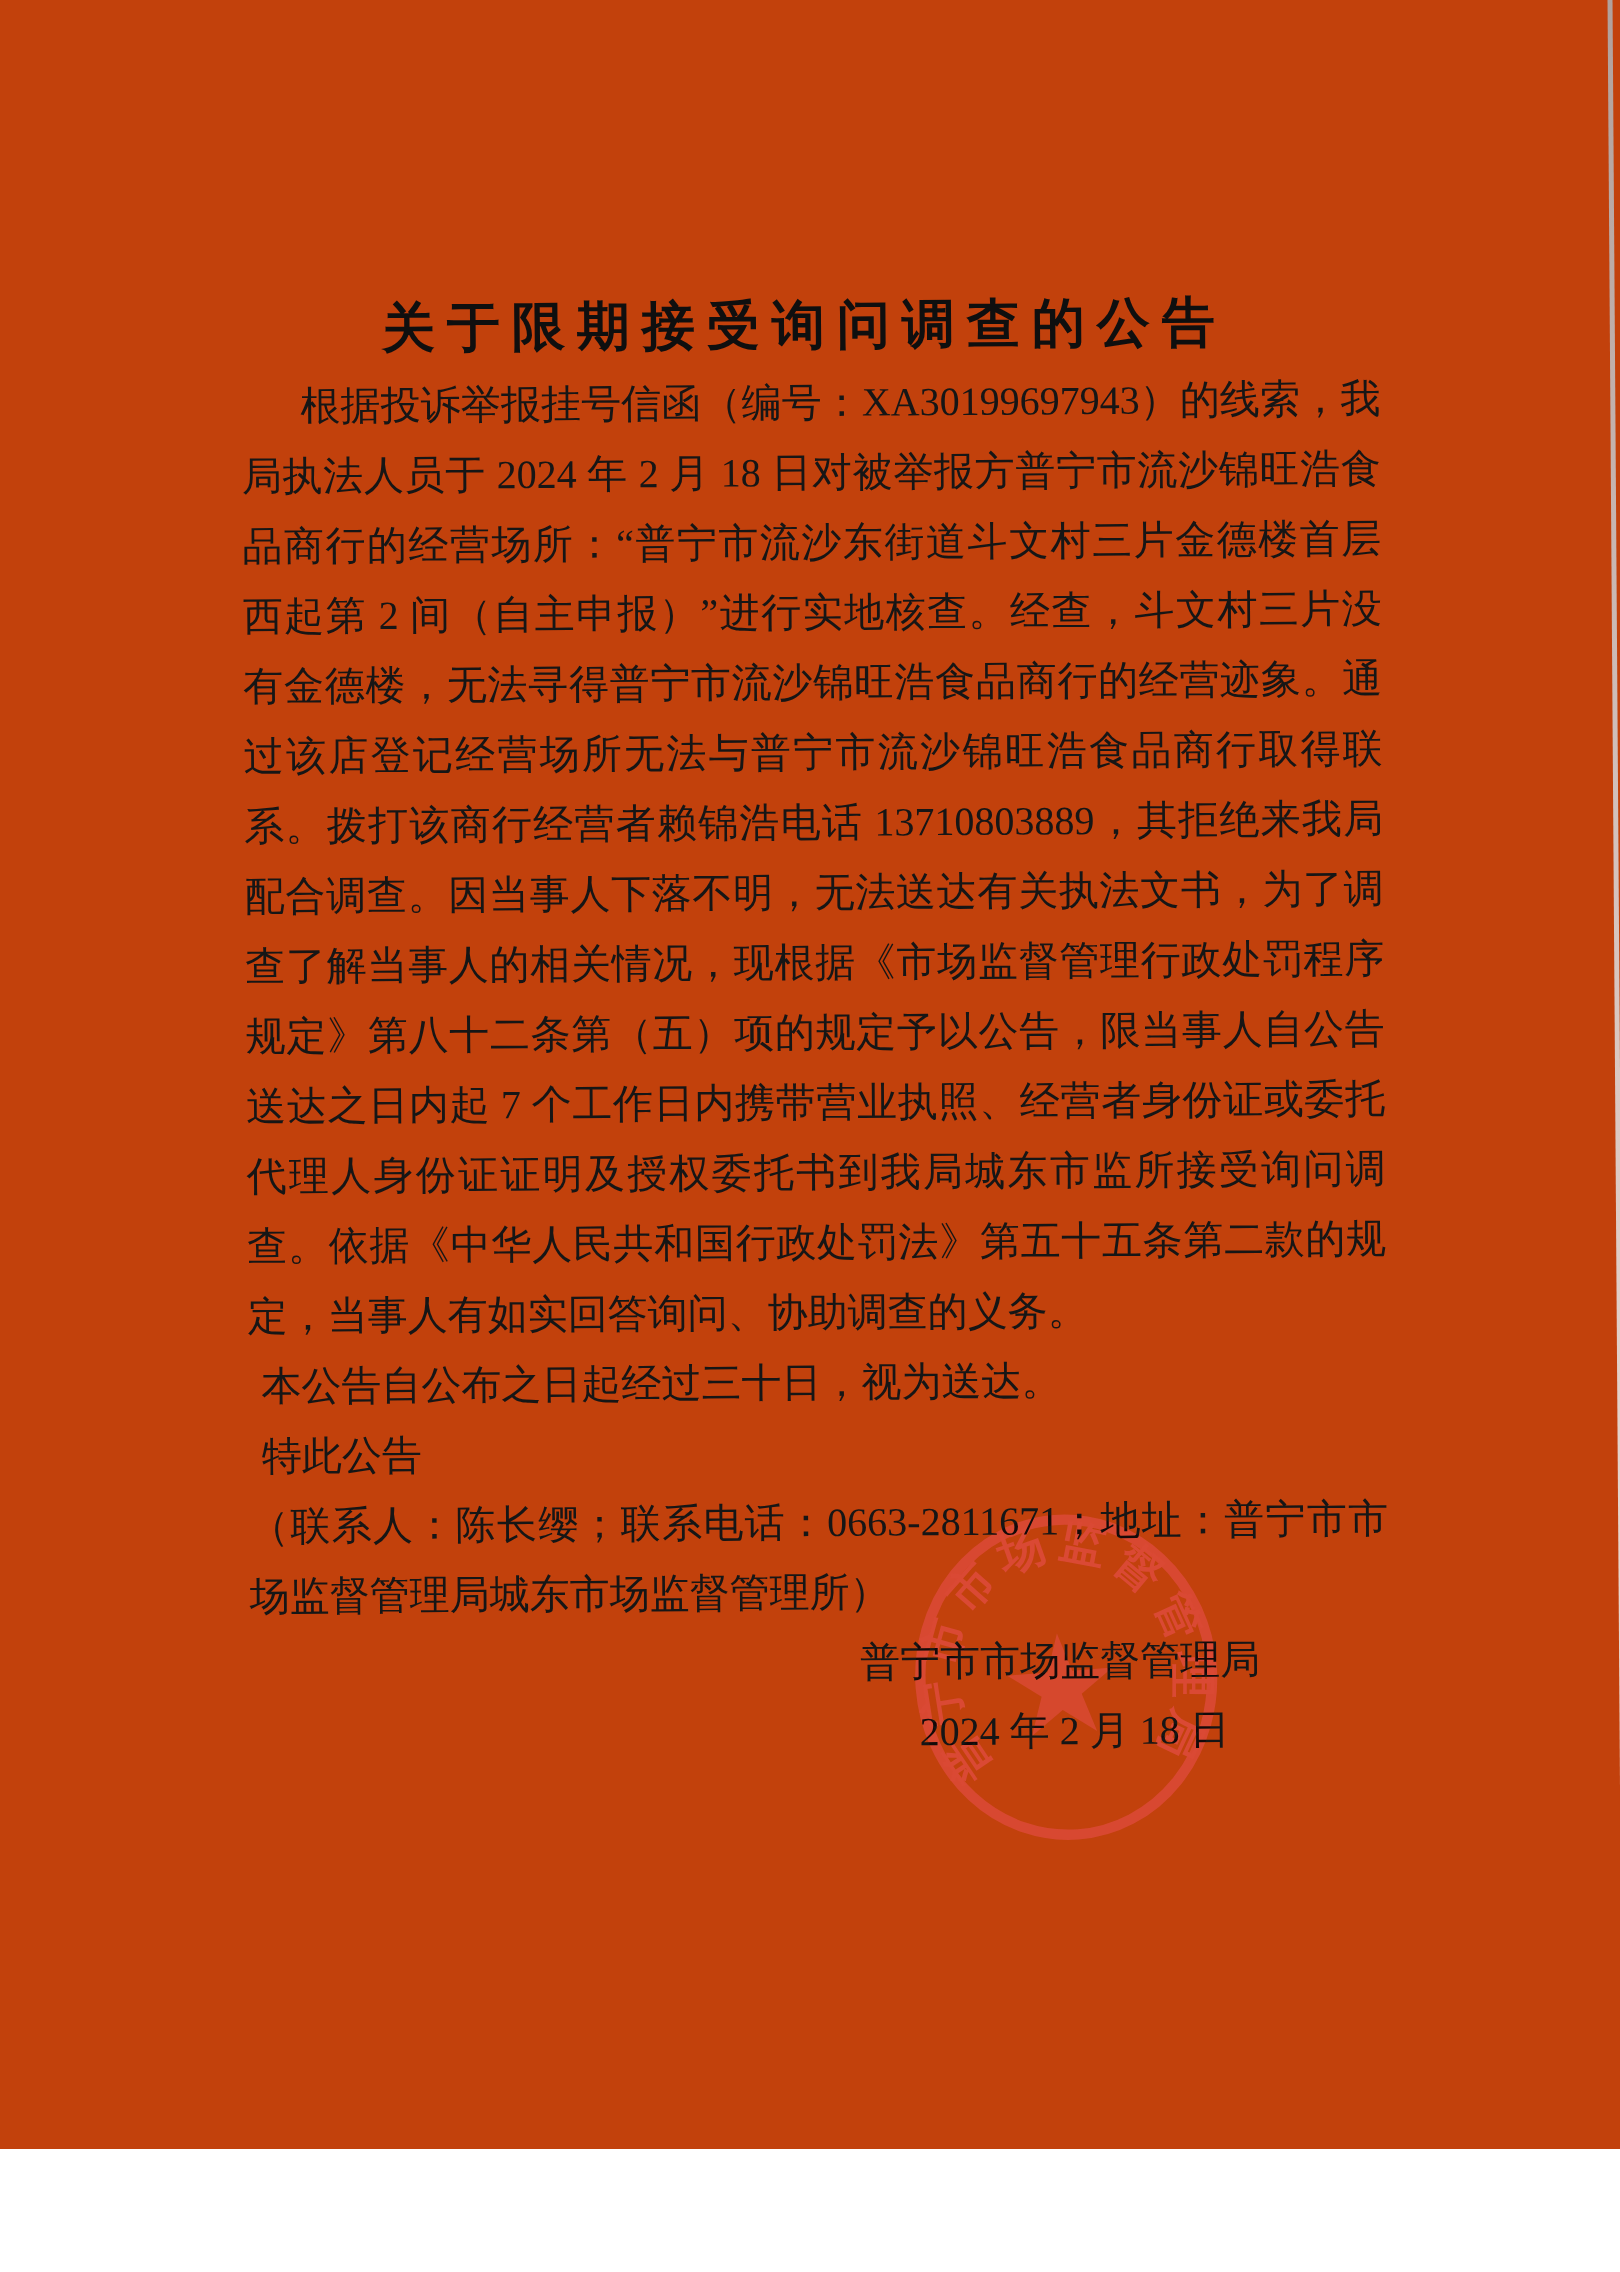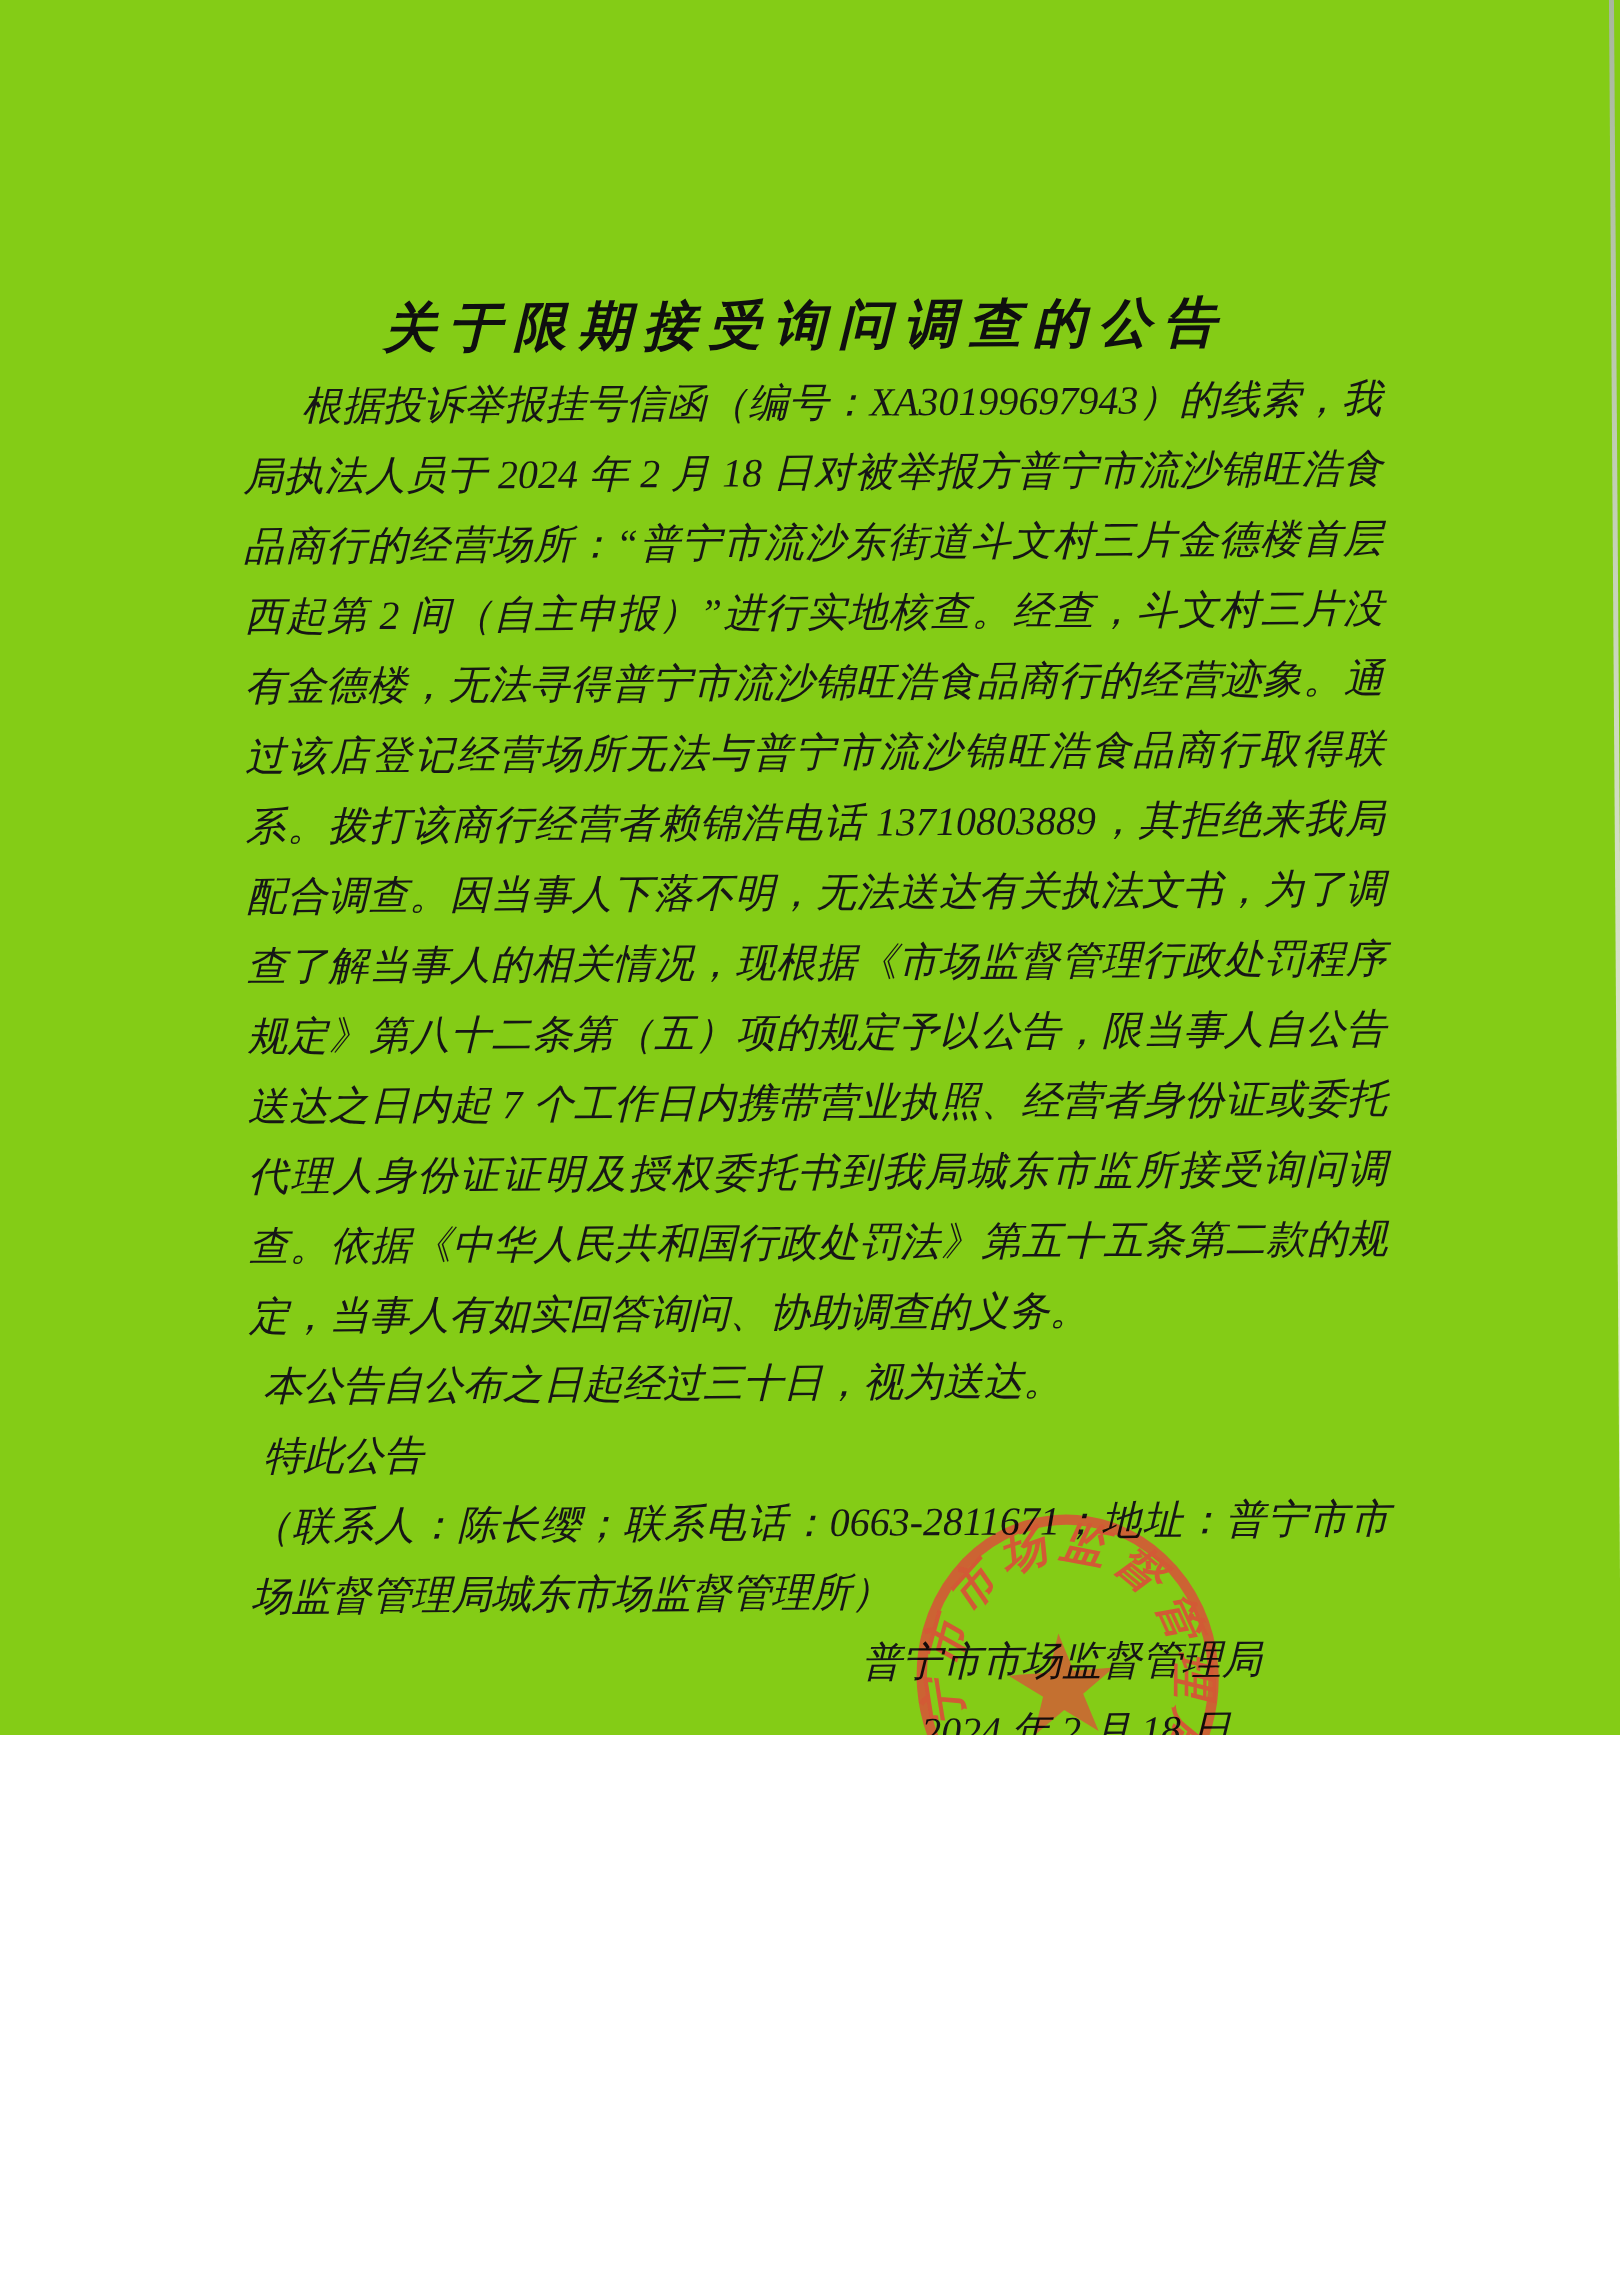--- a/index.html
+++ b/index.html
@@ -1,22 +1,21 @@
 <!DOCTYPE html>
 <html style="font-size:12px"><head>
 <meta charset="utf-8">
 <title>Document</title>
 <style>
   html,body { margin:0; padding:0; background:#ffffff; }
   .sheet {
-    position:relative; width:1620px; height:1735px;
-    background:#84cc16; overflow:hidden;
+    position:relative; width:1620px; height:2149px;
+    background:#c2410c; overflow:hidden;
     font-family:"Liberation Serif","DejaVu Serif",serif;
     color:#151515;
-    font-style:italic;
   }
   .content { position:absolute; left:0; top:0; width:100%; height:100%; transform:rotate(-0.4deg); }
 
   .doc-title {
     position:absolute; left:240px; top:290px; width:1139px;
     height:70px; line-height:70px; text-align:center;
     font-family:"Liberation Sans","DejaVu Sans",sans-serif;
     font-weight:800; font-size:53px; letter-spacing:12px; color:#0f0f0f;
     white-space:nowrap;
   }

